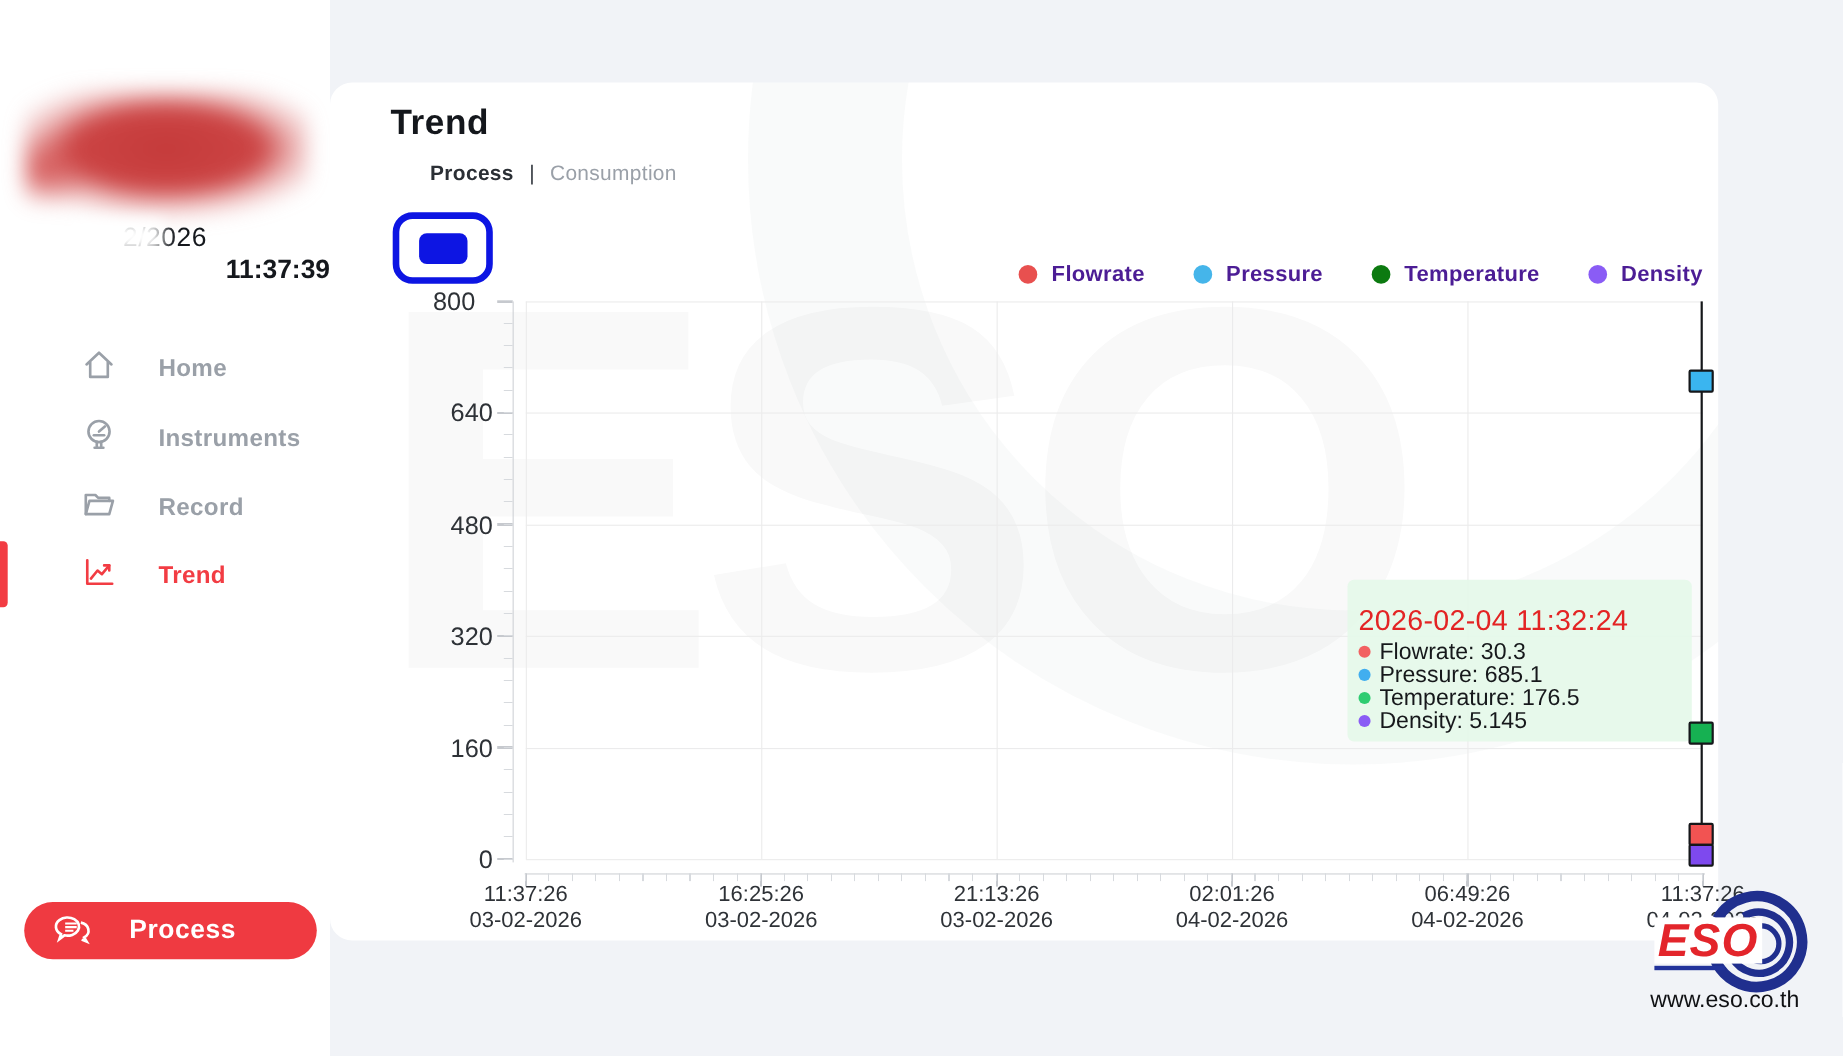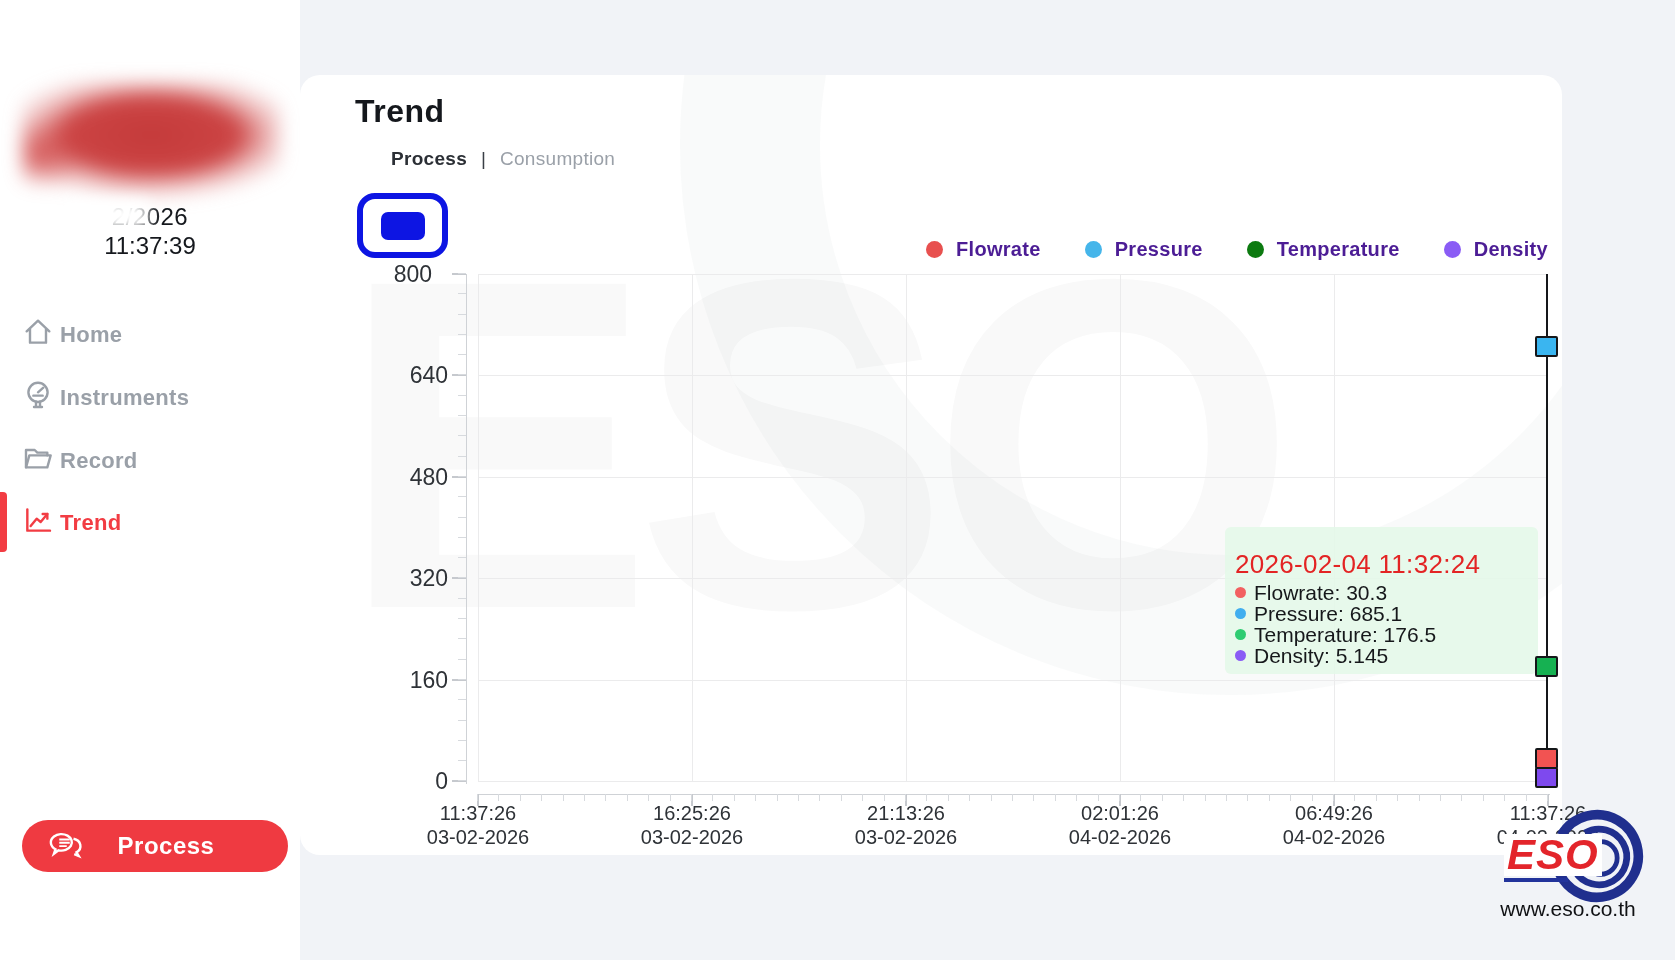--- a/index.html
+++ b/index.html
@@ -11,24 +11,24 @@
   .sidebar { position:absolute; left:0; top:0; width:300px; height:960px; background:#ffffff; z-index:5; }
   .logo-blob { position:absolute; left:22px; top:82px; width:258px; height:118px; border-radius:26px;
     background:
       radial-gradient(ellipse 60% 55% at 50% 45%, #c43a3a 0%, #cc4444 55%, rgba(220,120,120,.55) 75%, rgba(255,255,255,0) 100%),
       radial-gradient(ellipse 40% 30% at 48% 52%, rgba(255,255,255,.85) 0%, rgba(255,255,255,0) 70%),
       radial-gradient(ellipse 25% 40% at 8% 60%, rgba(200,30,30,.9) 0%, rgba(255,255,255,0) 75%);
     filter: blur(9px); }
   .side-date-row { position:absolute; left:0; top:203px; width:300px; text-align:center;
     font-size:24px; color:#15181d; font-weight:500; letter-spacing:.5px; }
   .side-date-smudge { position:absolute; left:62px; top:200px; width:86px; height:30px; background:#fff; filter:blur(7px); }
-  .side-time { position:absolute; left:0; top:232px; width:300px; text-align:center; font-size:24px; color:#15181d; font-weight:400; }
-
-  .nav-item { position:absolute; left:0; width:300px; height:50px; display:flex; align-items:center; gap:6px;
-    padding-left:22px; cursor:pointer; color:#9aa0a8; font-weight:700; font-size:22px; letter-spacing:.3px; }
+  .side-time { position:absolute; left:0; top:232px; width:300px; text-align:right; font-size:24px; color:#15181d; font-weight:700; }
+
+  .nav-item { position:absolute; left:0; width:300px; height:50px; display:flex; align-items:center; gap:38px;
+    padding-left:74px; cursor:pointer; color:#9aa0a8; font-weight:700; font-size:22px; letter-spacing:.3px; }
   .nav-item svg { width:32px; height:32px; stroke:#9aa0a8; fill:none; stroke-width:1.8; stroke-linecap:round; stroke-linejoin:round; }
   .nav-item.active { color:#f23c43; }
   .nav-item.active svg { stroke:#f23c43; }
   .active-bar { position:absolute; left:0; top:492px; width:7px; height:60px; background:#f23c43; border-radius:0 4px 4px 0; }
 
   .support-btn { position:absolute; left:22px; top:820px; width:266px; height:52px; background:#ef3a41; border-radius:26px;
     display:flex; align-items:center; cursor:pointer; }
   .support-btn svg { width:36px; height:36px; margin-left:26px; stroke:#fff; fill:none; stroke-width:1.6; }
   .support-label { flex:1; text-align:center; margin-right:40px; color:#fff; font-weight:700; font-size:24px; letter-spacing:.5px; }
 

